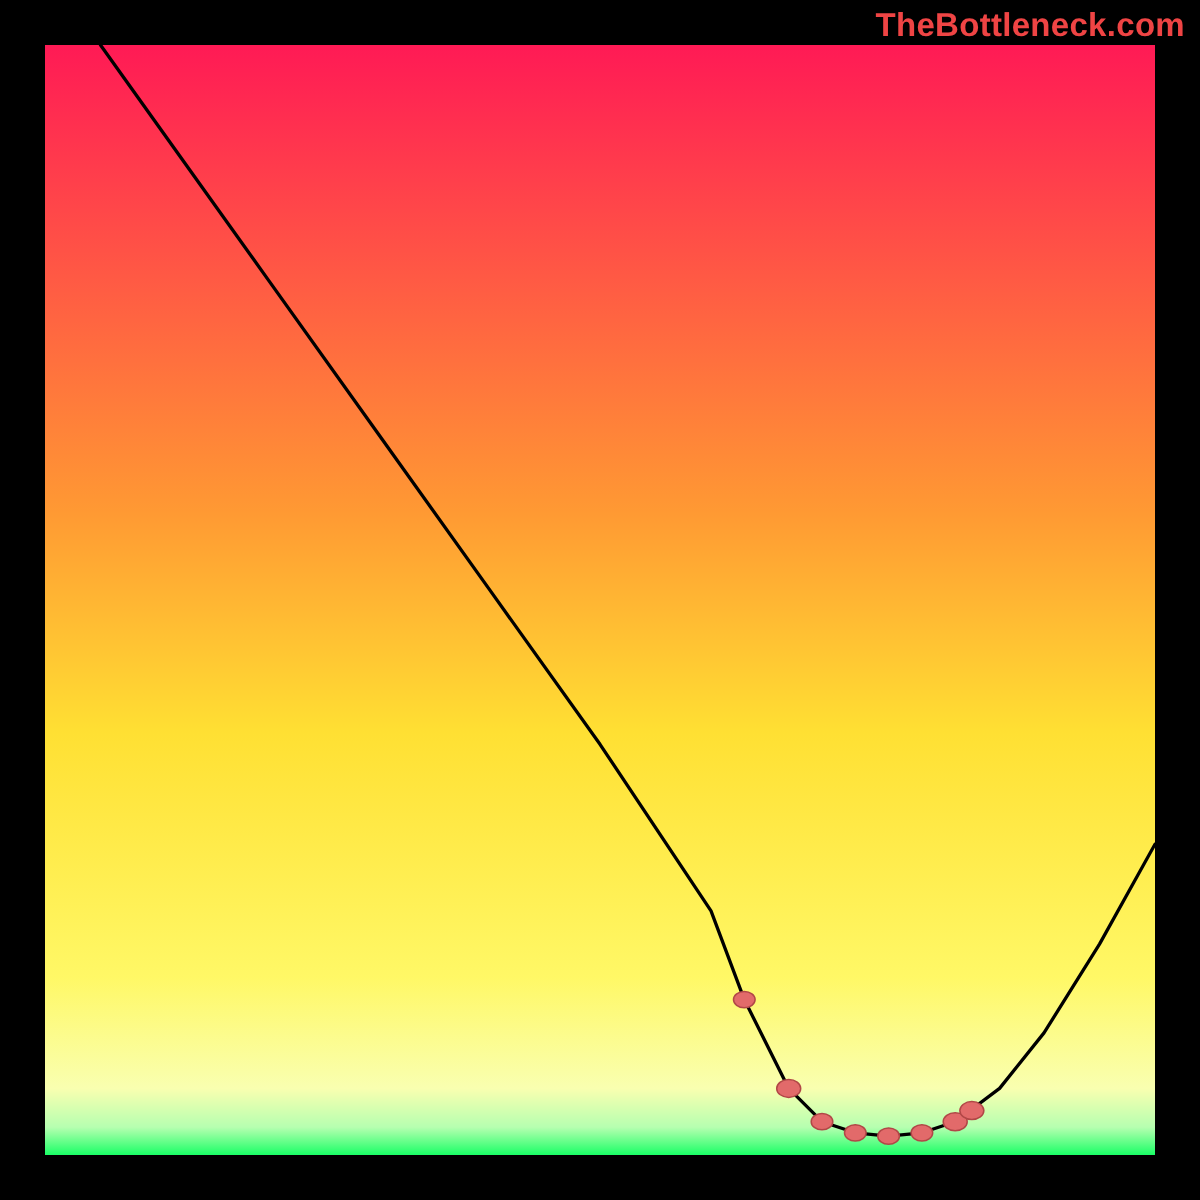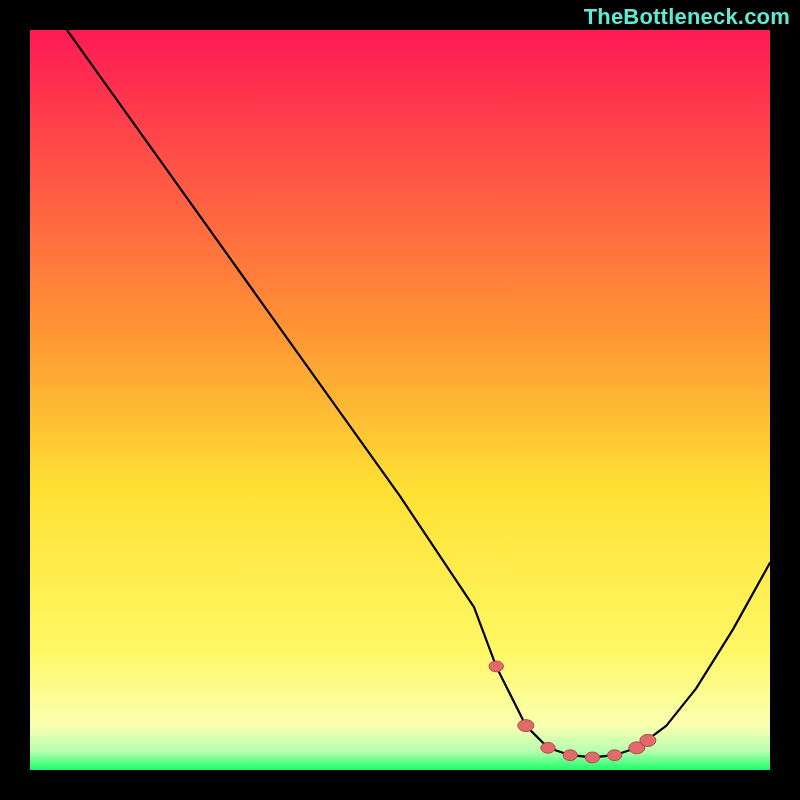--- a/index.html
+++ b/index.html
@@ -14,21 +14,21 @@
   .frame {
     position: relative;
     width: 800px;
     height: 800px;
     background: #000;
   }
   .watermark {
     position: absolute;
     top: 4px;
     right: 10px;
-    color: #5eead4;
+    color: #ef4444;
     font-size: 22px;
     font-weight: 600;
     letter-spacing: 0.2px;
     z-index: 10;
     user-select: none;
   }
   .plot-area {
     position: absolute;
     left: 30px;
     top: 30px;

